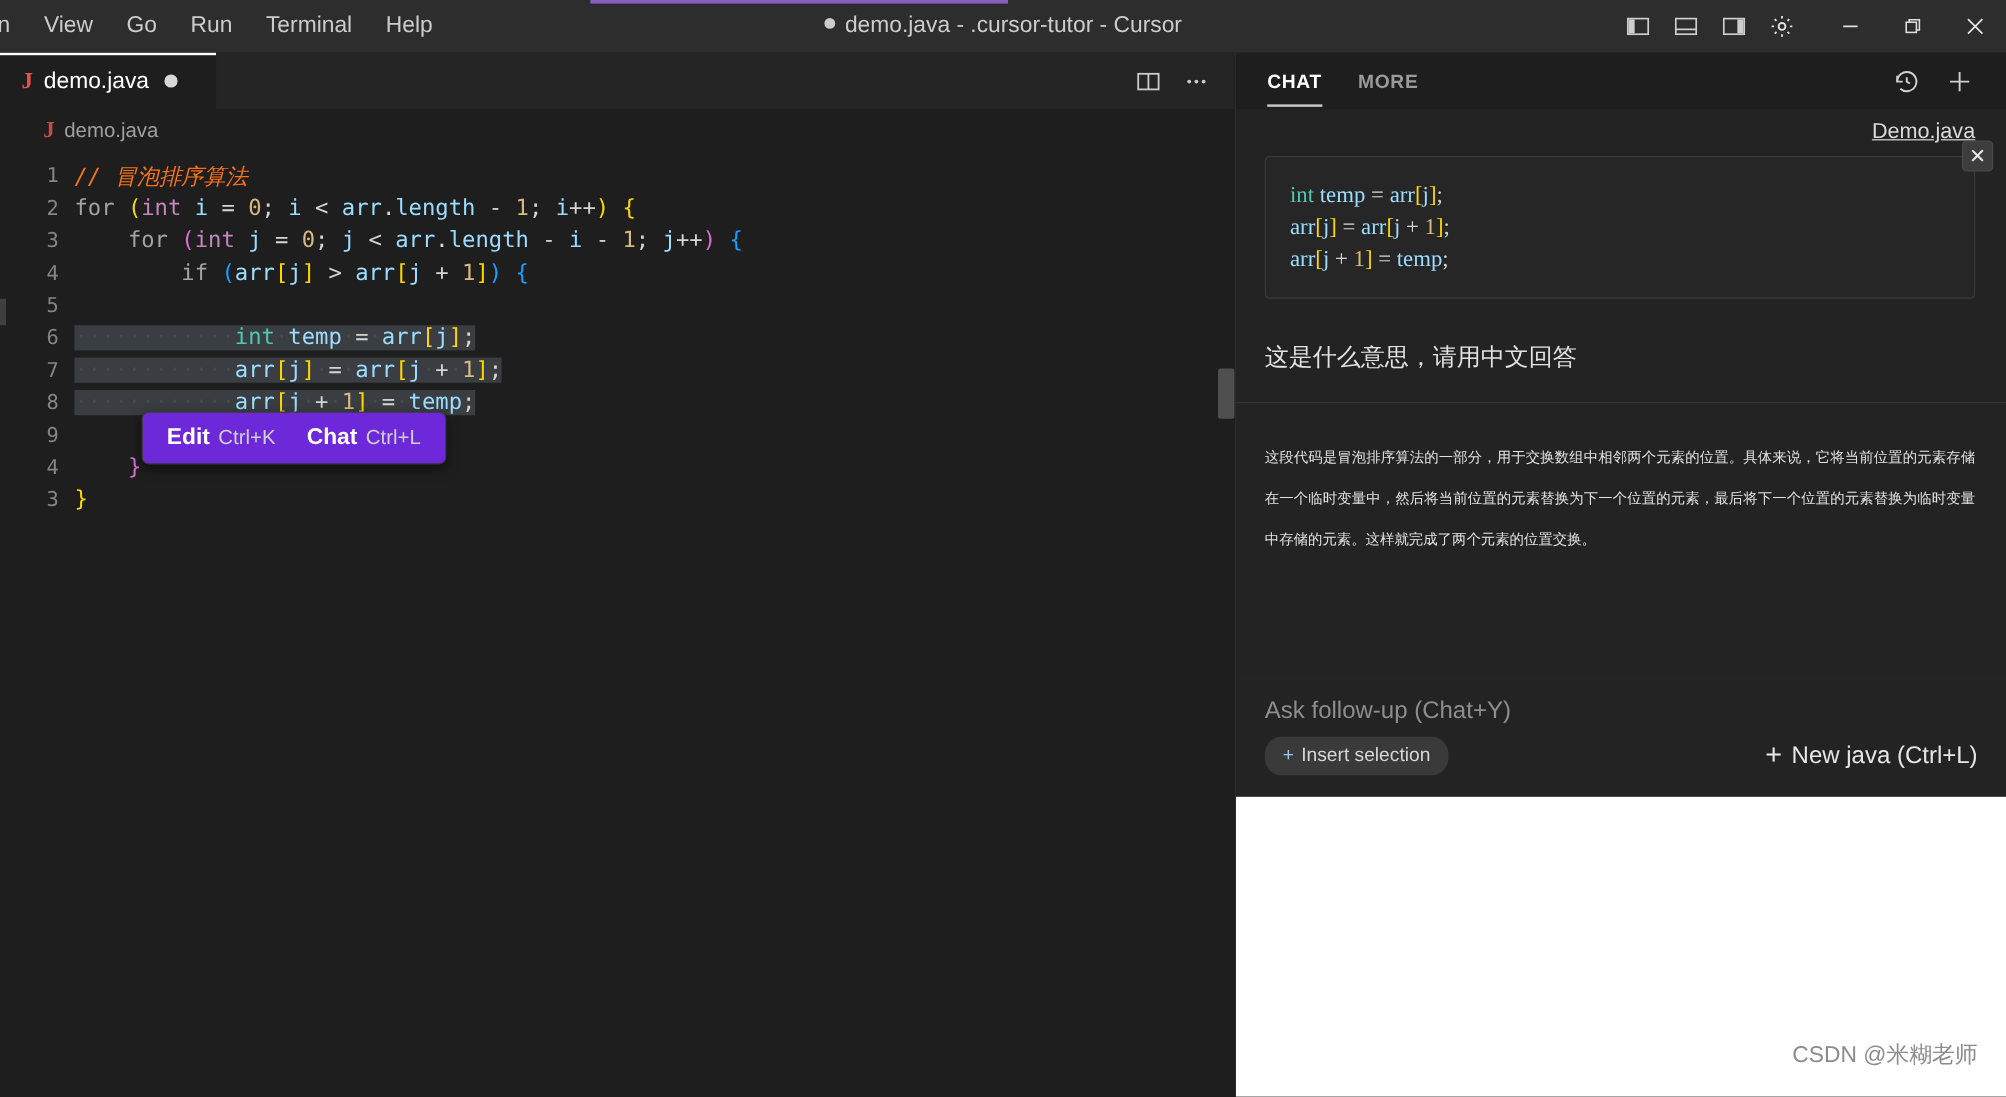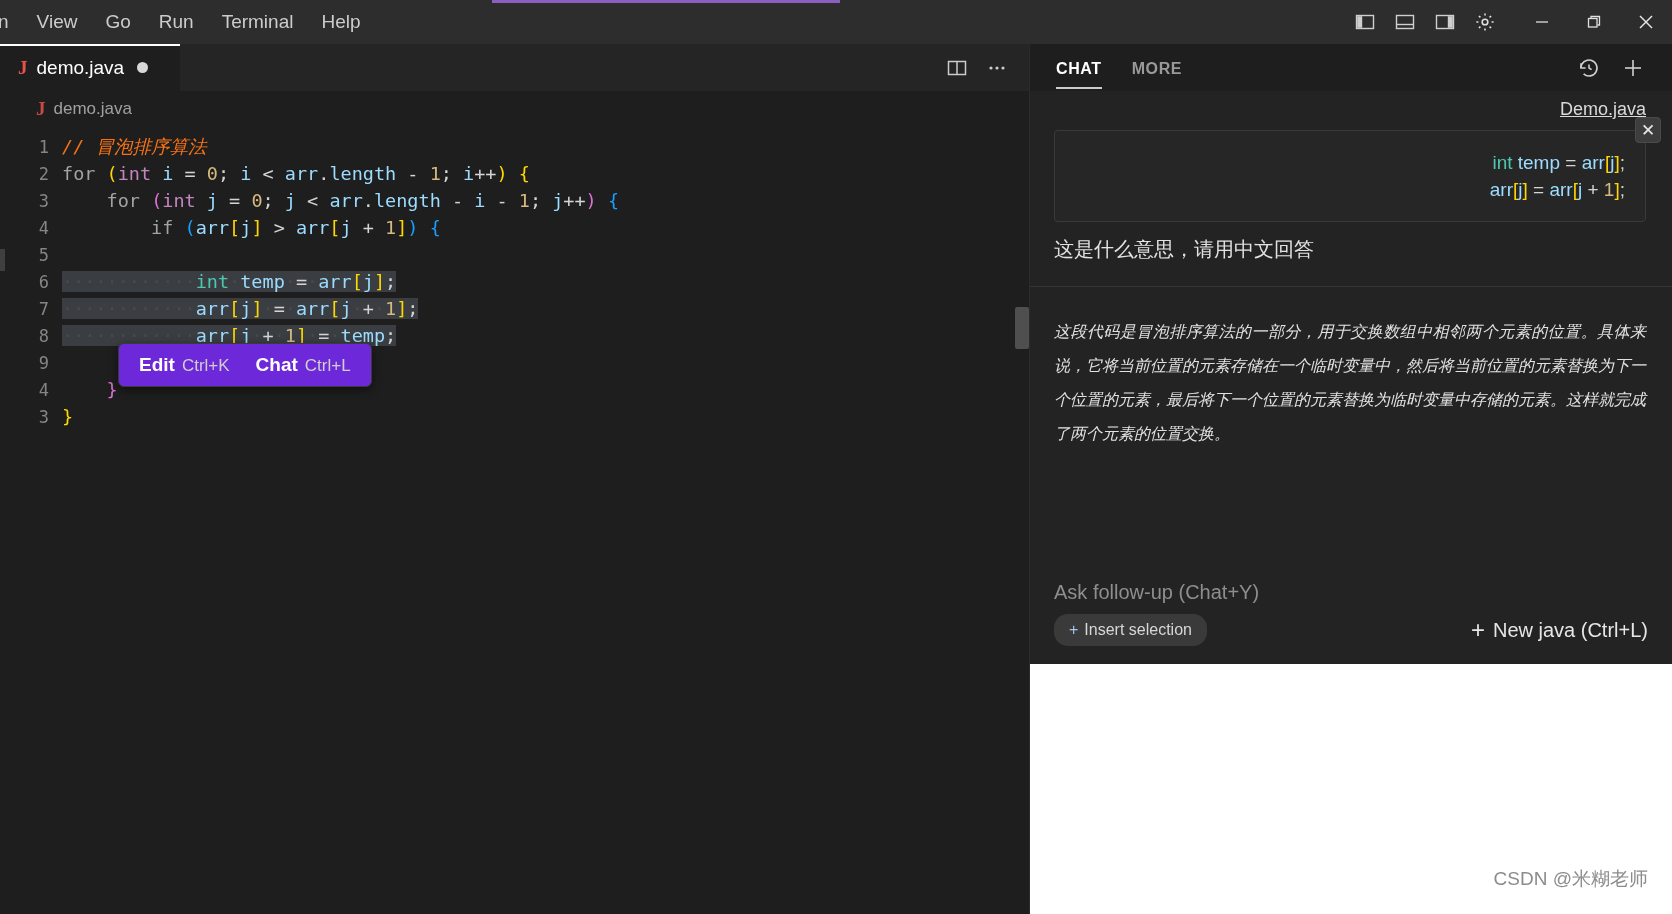--- a/index.html
+++ b/index.html
@@ -164,36 +164,35 @@
   .file-link-row { text-align: right; padding: 8px 26px 4px 0; }
   .file-link {
     color: #dadada; font-size: 18px; text-decoration: underline; cursor: pointer;
   }
   .chat-codeblock {
     position: relative;
     margin: 6px 26px 0 24px; background: #262626; border: 1px solid #3a3a3a;
     border-radius: 4px; padding: 18px 20px;
   }
   .chat-codeblock .cline {
-    font-family: Liberation Sans, sans-serif; font-size: 19px; line-height: 27px;
-    white-space: pre; color: #d4d4d4; text-align: right;
+    font-family: Liberation Serif, serif; font-size: 19px; line-height: 27px;
+    white-space: pre; color: #d4d4d4;
   }
   .cb-close {
     position: absolute; right: -16px; top: -14px;
     width: 26px; height: 26px; border-radius: 4px; background: #3d3d3d;
     display: flex; align-items: center; justify-content: center;
     color: #e6e6e6; font-size: 17px; cursor: pointer; border: 1px solid #4a4a4a;
   }
   .chat-question {
-    margin: 12px 24px 0 24px; color: #e2e2e2; font-size: 20px; line-height: 30px;
+    margin: 34px 24px 0 24px; color: #e2e2e2; font-size: 20px; line-height: 30px;
   }
   .chat-answer {
-    margin: 28px 26px 0 24px; color: #e2e2e2; font-size: 16px; line-height: 34px;
+    margin: 28px 26px 0 24px; color: #e2e2e2; font-size: 12px; line-height: 34px;
     text-align: justify;
-    font-style: italic;
   }
   .chat-divider { height: 1px; background: #343434; margin-top: 22px; }
 
   .chat-input-area { background: #232323; }
   .followup {
     padding: 20px 24px 8px 24px; color: #8e8e8e; font-size: 20px; cursor: text;
   }
   .chat-btn-row {
     display: flex; align-items: center; padding: 2px 24px 18px 24px;
   }
@@ -225,20 +224,23 @@
 
     <div class="menu-strip">
       <div class="menu-item clipped">n</div>
       <div class="menu-item">View</div>
       <div class="menu-item">Go</div>
       <div class="menu-item">Run</div>
       <div class="menu-item">Terminal</div>
       <div class="menu-item">Help</div>
     </div>
 
+    <div class="title-center">
+      <span class="dirty-dot-title"></span><span>demo.java - .cursor-tutor - Cursor</span>
+    </div>
 
     <div class="title-right">
       <div class="layout-icons">
         <div class="ticon">
           <svg width="20" height="20" viewBox="0 0 20 20">
               <rect x="1.5" y="3.5" width="17" height="13" fill="none" stroke="#cfcfcf" stroke-width="1.4"></rect>
               <rect x="2.2" y="4.2" width="5" height="11.6" fill="#cfcfcf"></rect>
             </svg>
         </div>
         <div class="ticon">
@@ -407,20 +409,21 @@
     <div class="chat-body">
 
       <div class="file-link-row">
         <span class="file-link">Demo.java</span>
       </div>
 
       <div class="chat-codeblock">
         <div class="cb-close">✕</div>
         <div class="cline"><span class="type">int</span> <span class="ident">temp</span> <span class="op">=</span> <span class="ident">arr</span><span class="brkt-y">[</span><span class="ident">j</span><span class="brkt-y">]</span><span class="op">;</span></div>
         <div class="cline"><span class="ident">arr</span><span class="brkt-y">[</span><span class="ident">j</span><span class="brkt-y">]</span> <span class="op">=</span> <span class="ident">arr</span><span class="brkt-y">[</span><span class="ident">j</span> <span class="op">+</span> <span class="num-o">1</span><span class="brkt-y">]</span><span class="op">;</span></div>
+        <div class="cline"><span class="ident">arr</span><span class="brkt-y">[</span><span class="ident">j</span> <span class="op">+</span> <span class="num-o">1</span><span class="brkt-y">]</span> <span class="op">=</span> <span class="ident">temp</span><span class="op">;</span></div>
       </div>
 
       <div class="chat-question">这是什么意思，请用中文回答</div>
 
       <div class="chat-divider"></div>
 
       <div class="chat-answer">这段代码是冒泡排序算法的一部分，用于交换数组中相邻两个元素的位置。具体来说，它将当前位置的元素存储在一个临时变量中，然后将当前位置的元素替换为下一个位置的元素，最后将下一个位置的元素替换为临时变量中存储的元素。这样就完成了两个元素的位置交换。</div>
     </div>
 
     <div class="chat-input-area">

